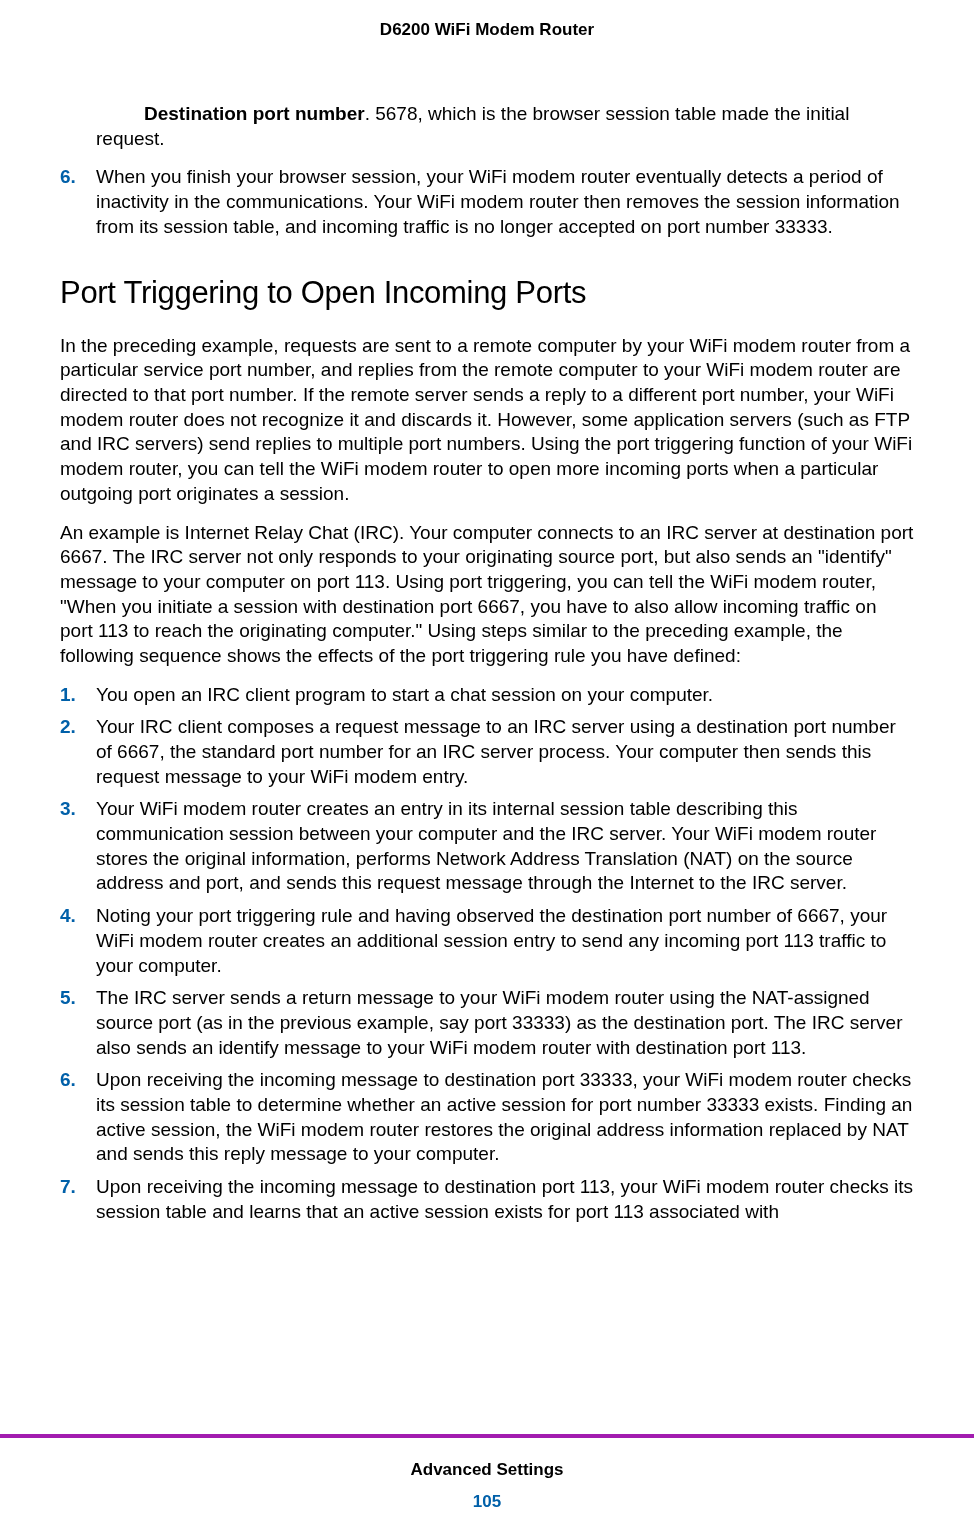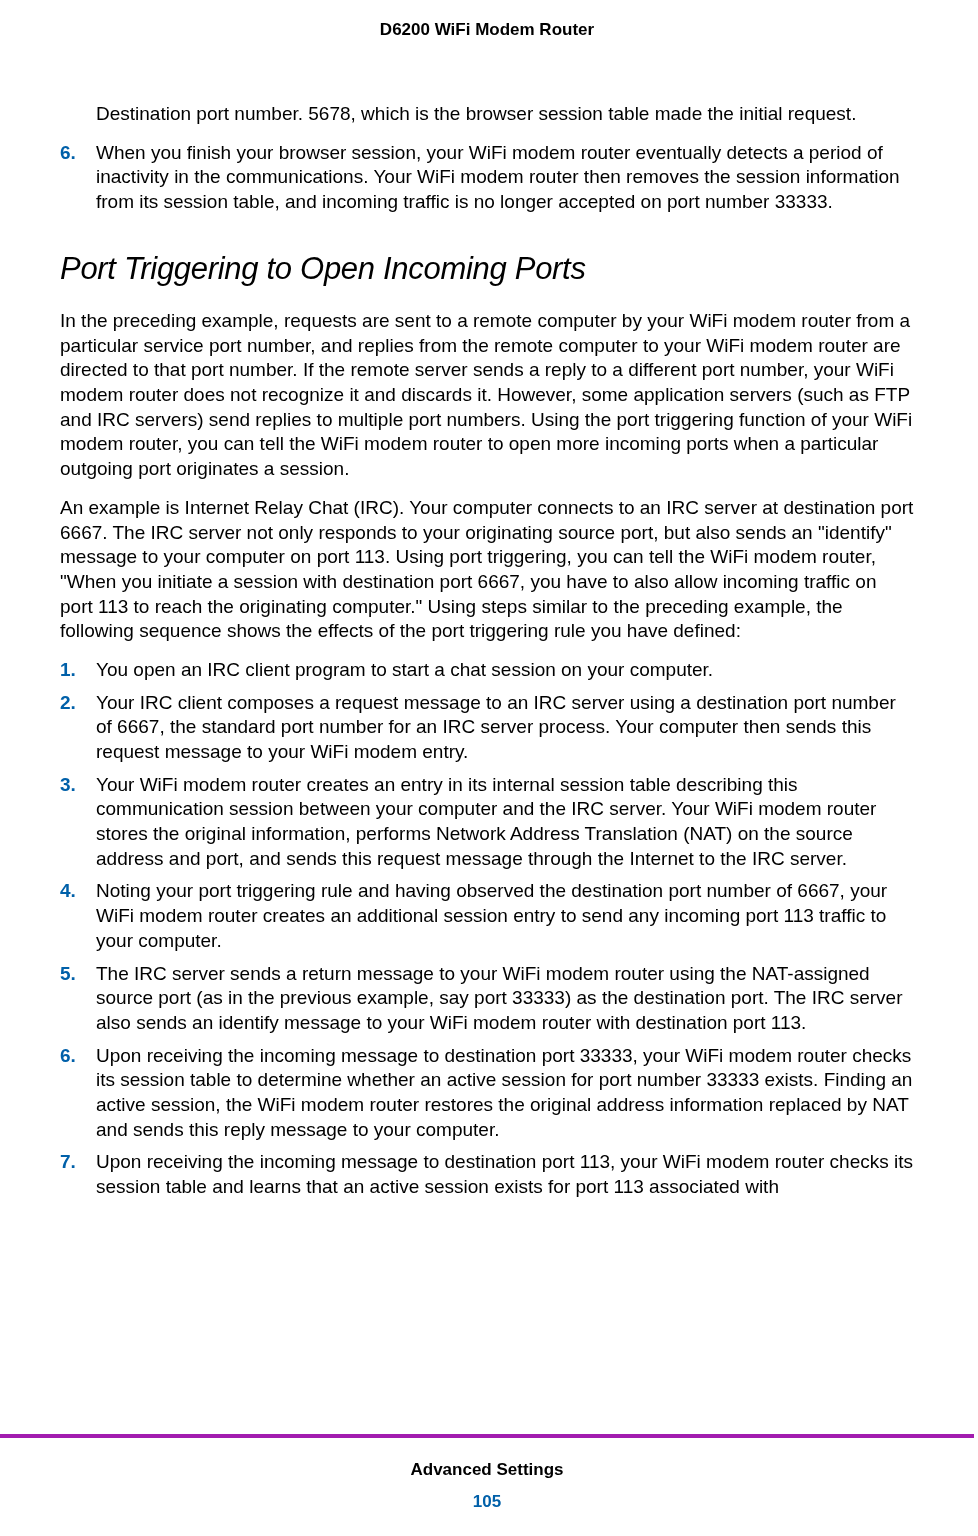--- a/index.html
+++ b/index.html
@@ -47,24 +47,24 @@
   .list-text {
     flex: 1;
   }
   .h2 {
     font-family: Arial, Helvetica, sans-serif;
     font-size: 31px;
     font-weight: normal;
     color: #000;
     margin: 34px 0 20px 0;
     letter-spacing: -0.3px;
-    font-style: italic;
   }
   .bold {
-    font-weight: normal;
+    font-weight: bold;
+    margin-left: 48px;
   }
   .footer {
     position: absolute;
     bottom: 24px;
     left: 0;
     right: 0;
     text-align: center;
     border-top: 4px solid #a21caf;
     padding-top: 22px;
   }

